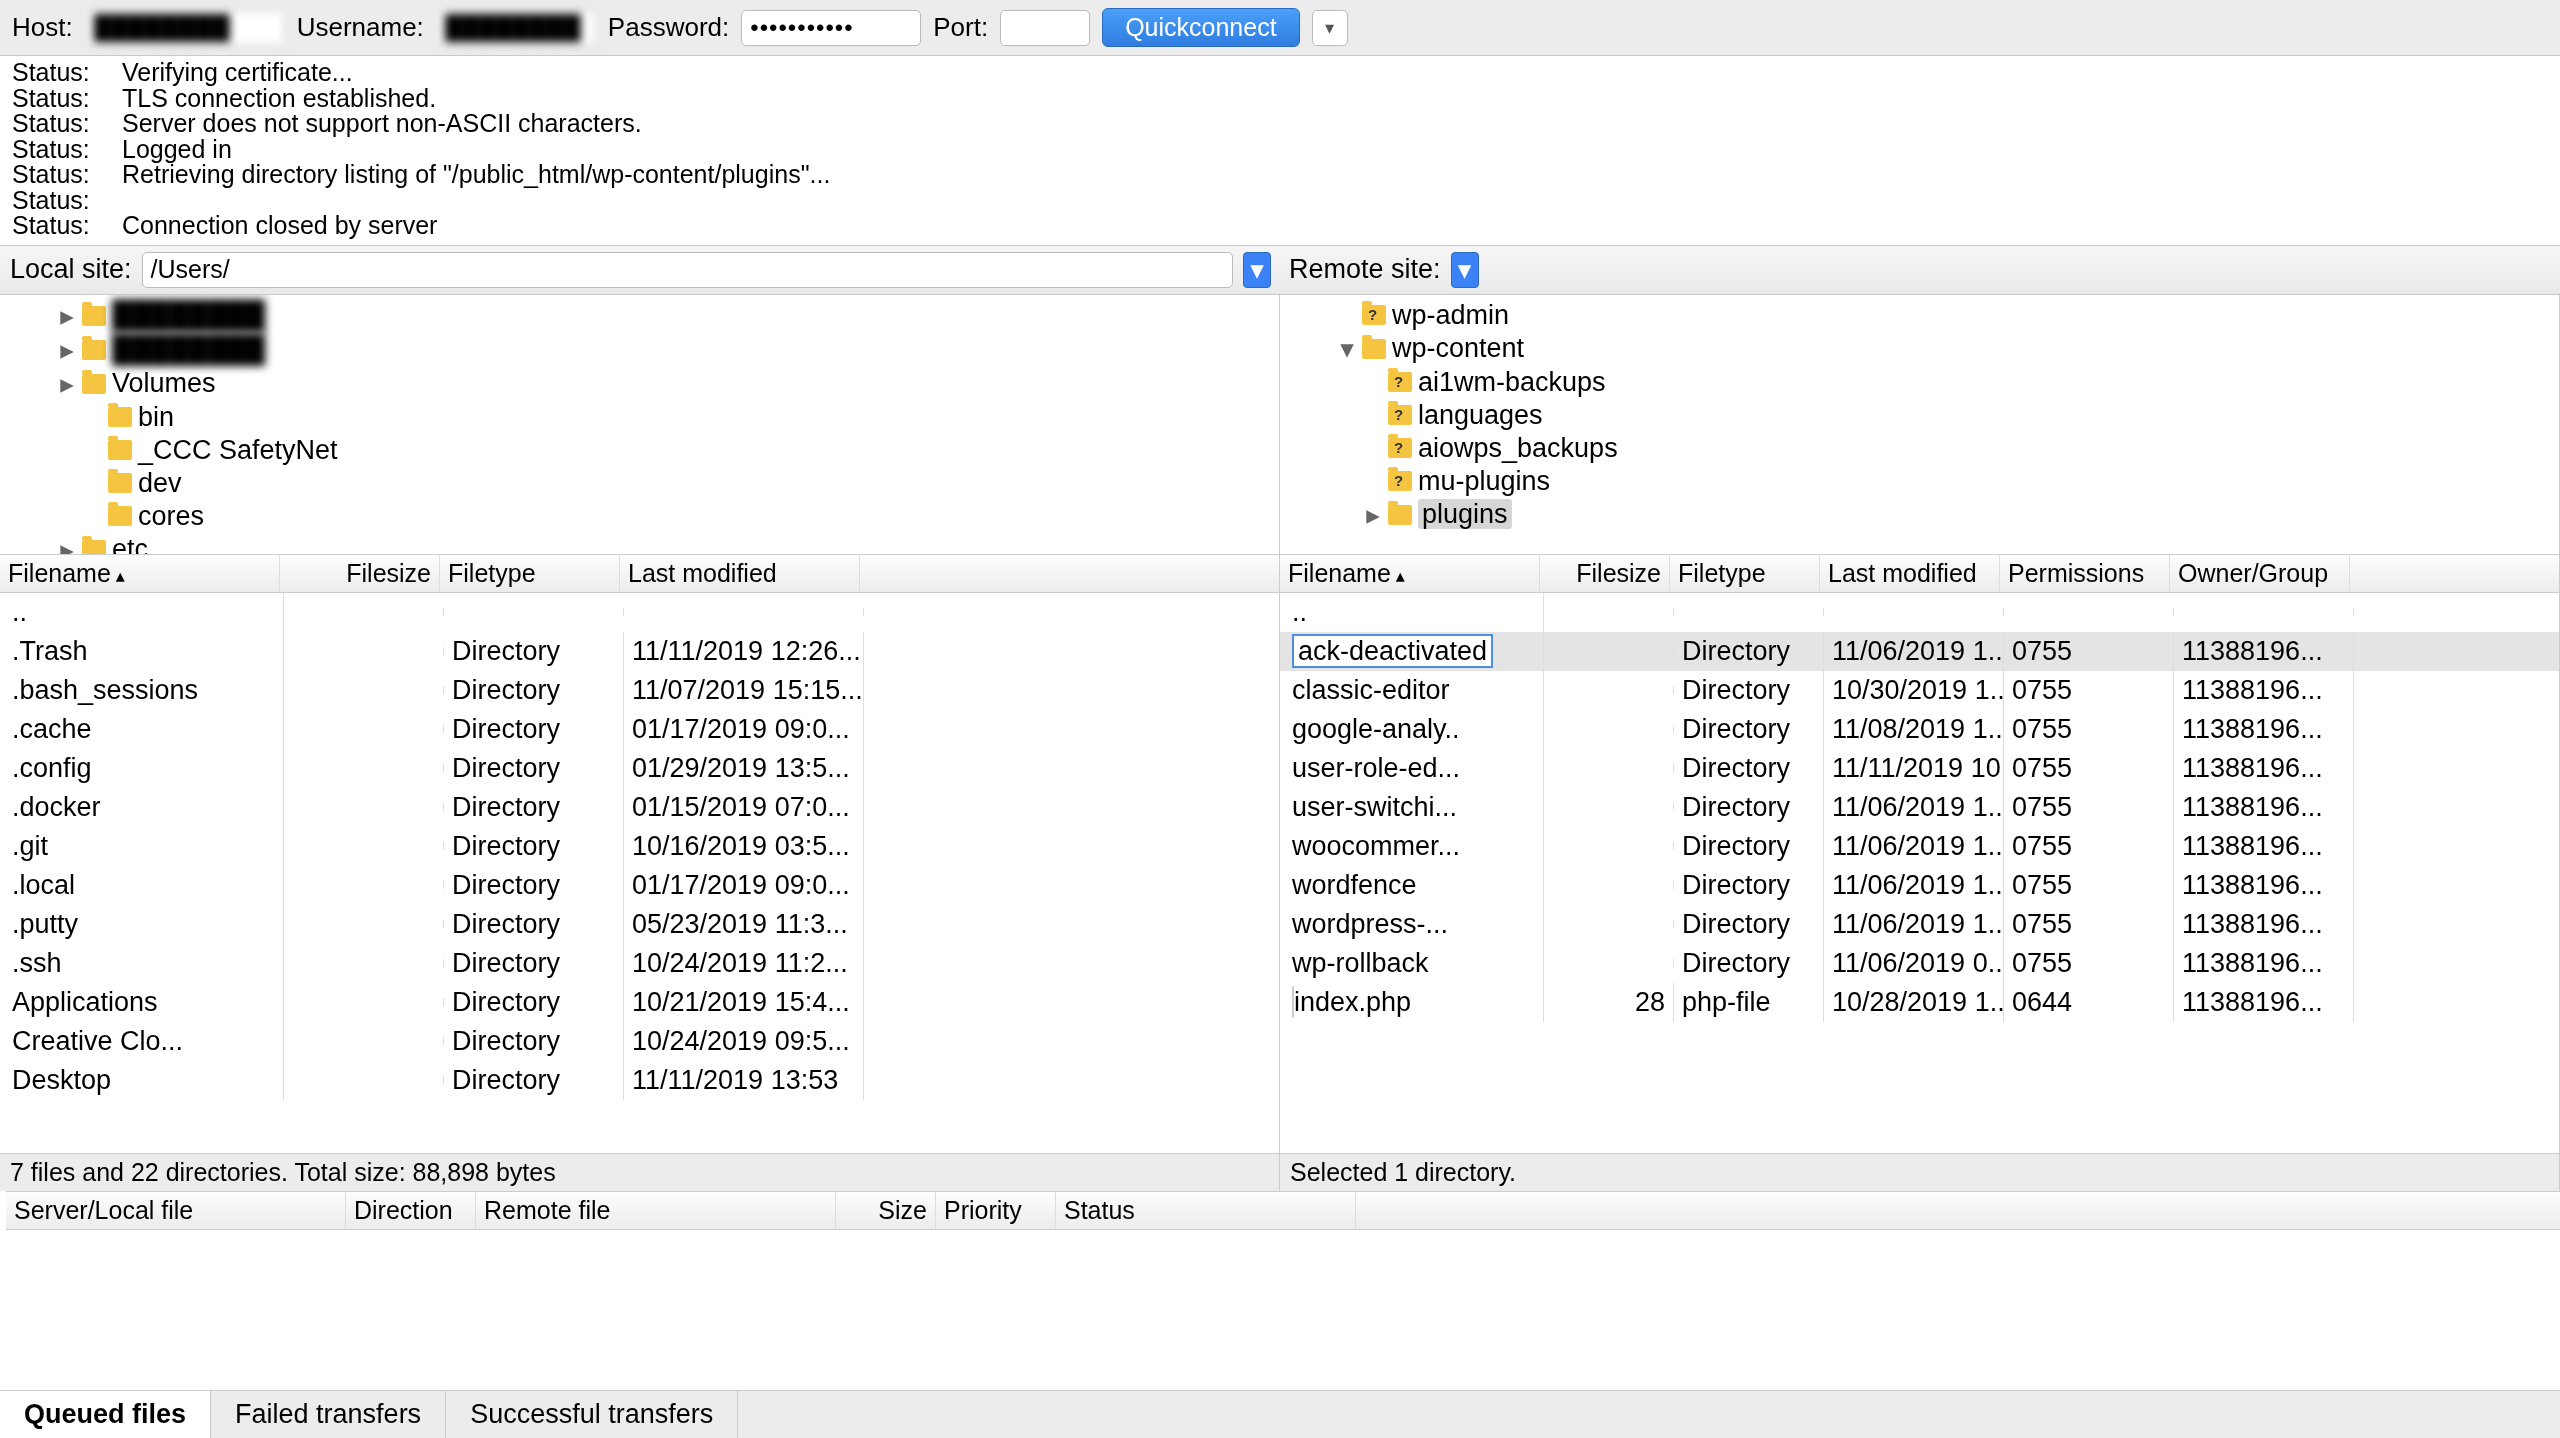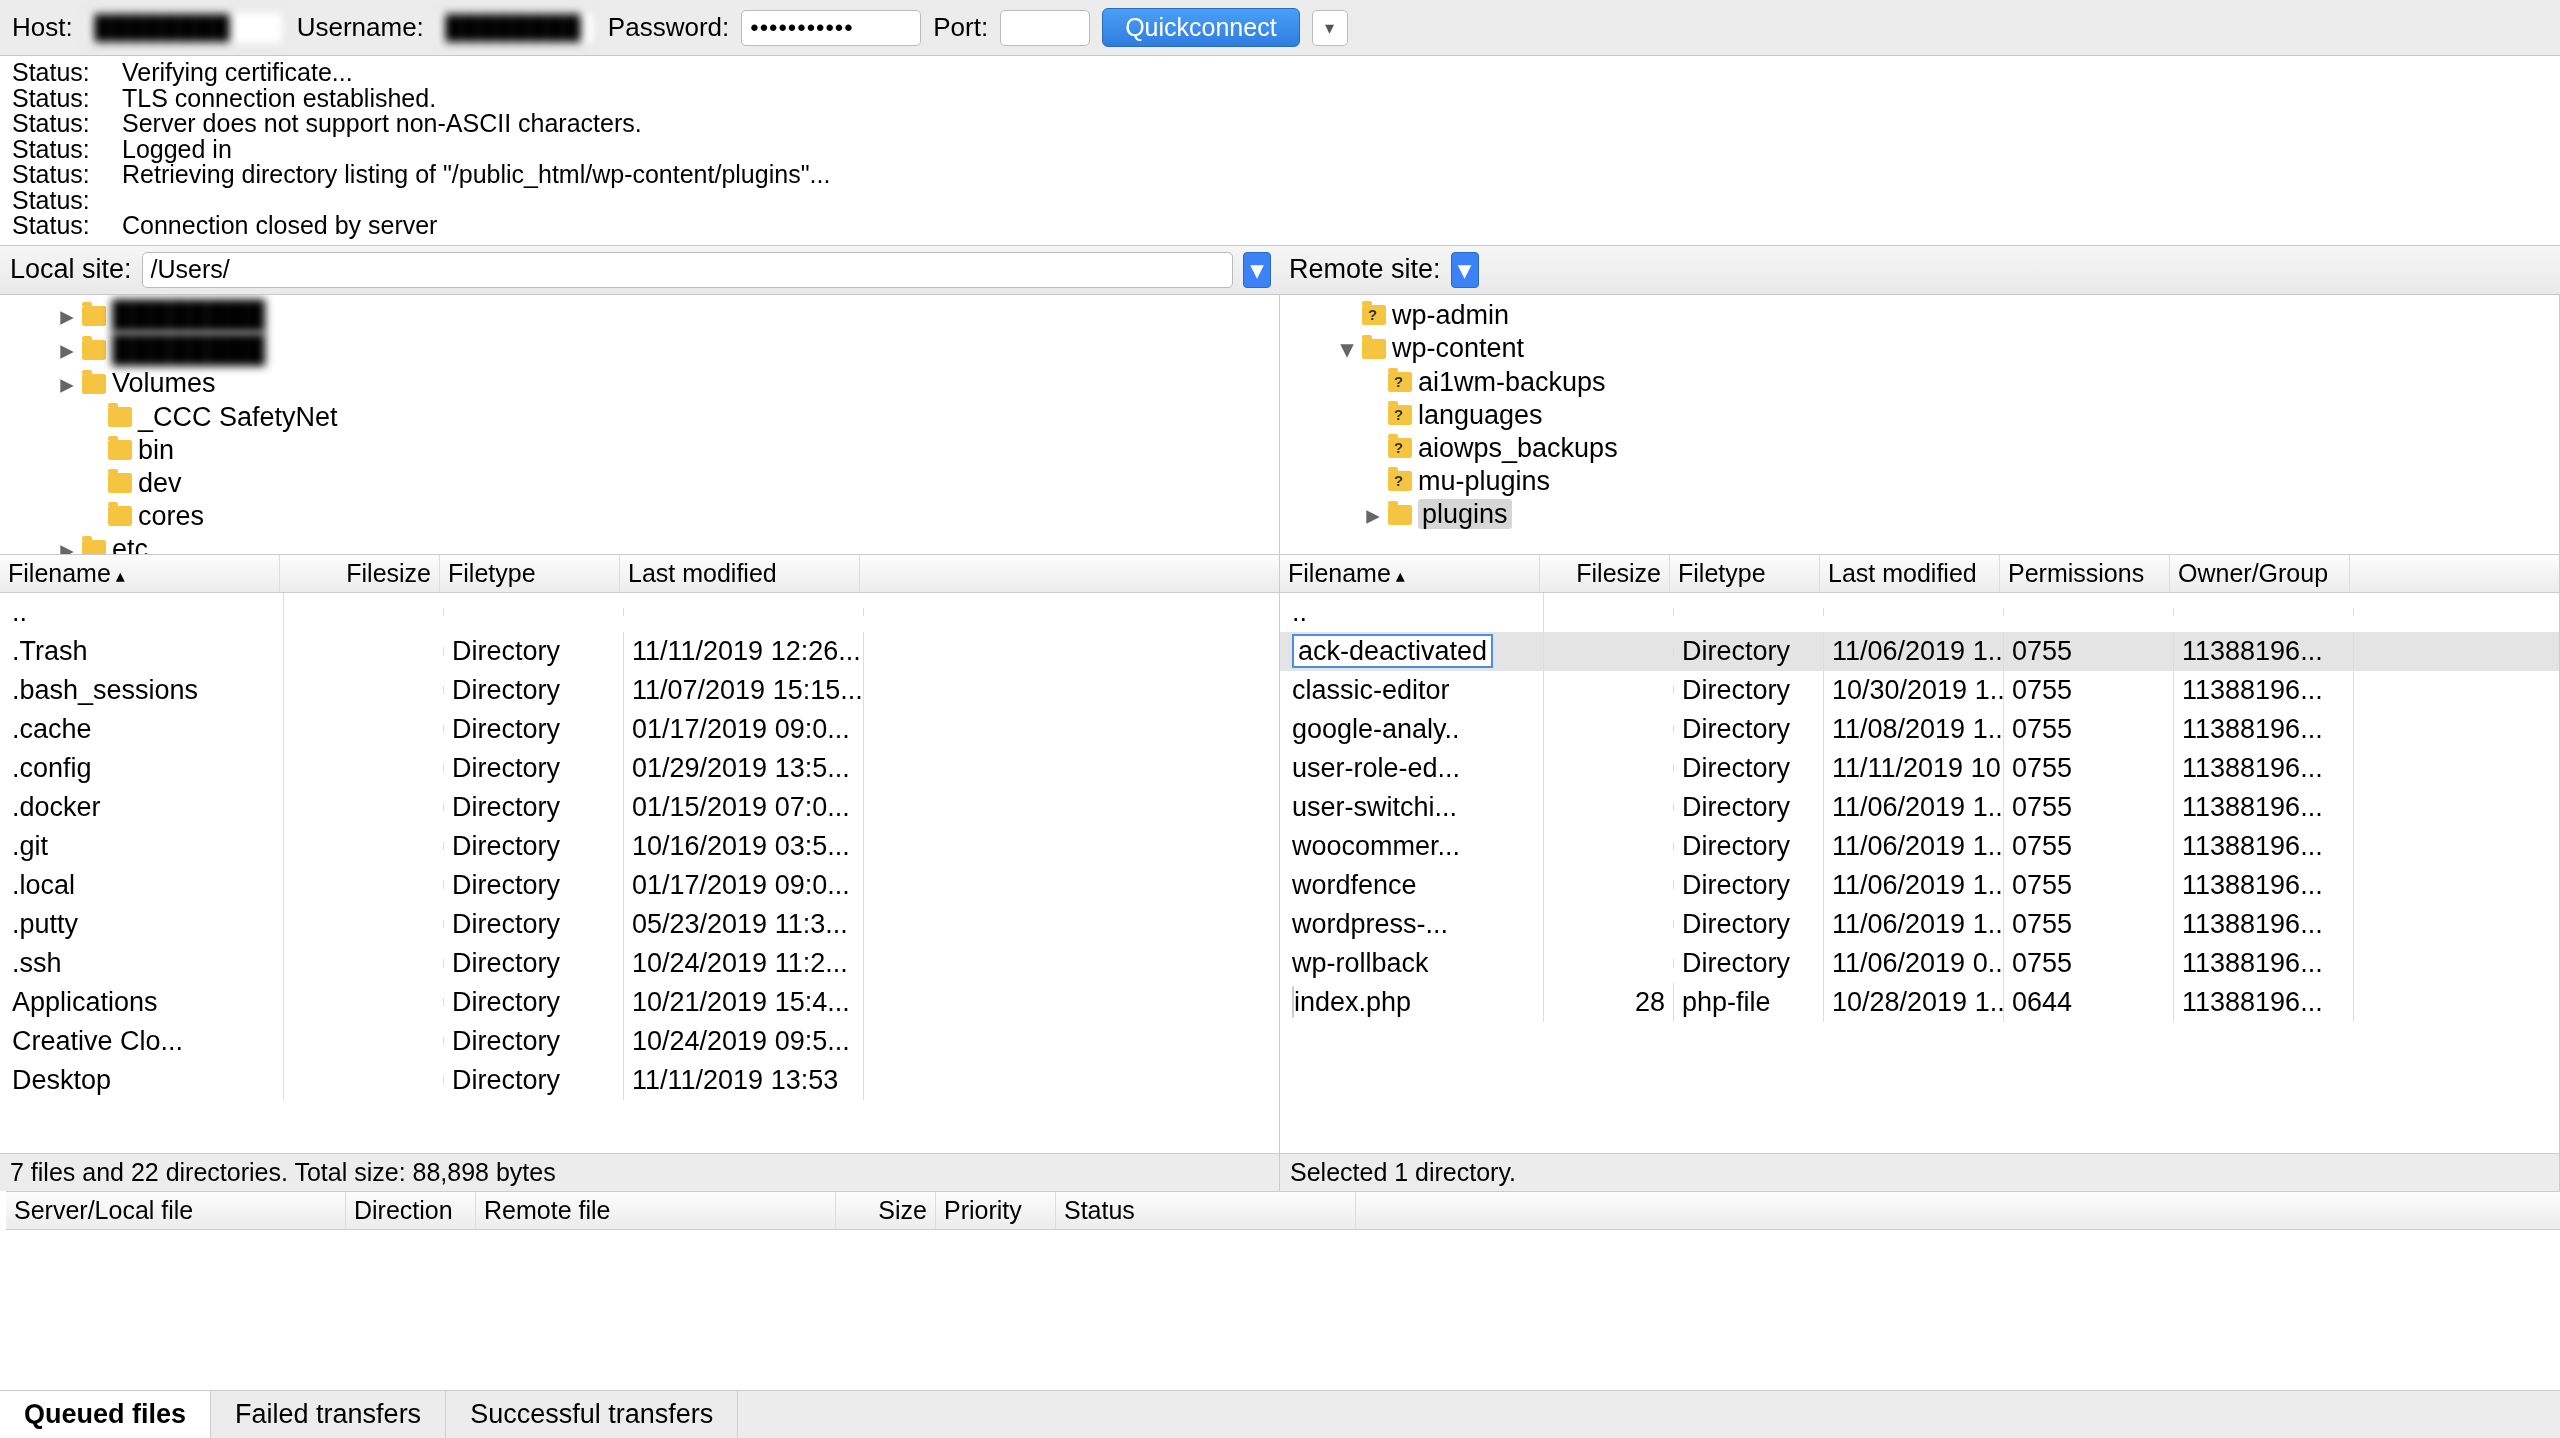--- a/index.html
+++ b/index.html
@@ -127,26 +127,26 @@
             <span><span class="blur">████████</span></span>
           </div>
           <div class="tree-item" style="padding-left: 52px;">
             <span class="expander">▸</span>
             <span class="folder "></span>
             <span>Volumes</span>
           </div>
           <div class="tree-item" style="padding-left: 78px;">
             <span class="expander"> </span>
             <span class="folder "></span>
+            <span>bin</span>
+          </div>
+          <div class="tree-item" style="padding-left: 78px;">
+            <span class="expander"> </span>
+            <span class="folder "></span>
             <span>_CCC SafetyNet</span>
-          </div>
-          <div class="tree-item" style="padding-left: 78px;">
-            <span class="expander"> </span>
-            <span class="folder "></span>
-            <span>bin</span>
           </div>
           <div class="tree-item" style="padding-left: 78px;">
             <span class="expander"> </span>
             <span class="folder "></span>
             <span>dev</span>
           </div>
           <div class="tree-item" style="padding-left: 78px;">
             <span class="expander"> </span>
             <span class="folder "></span>
             <span>cores</span>

